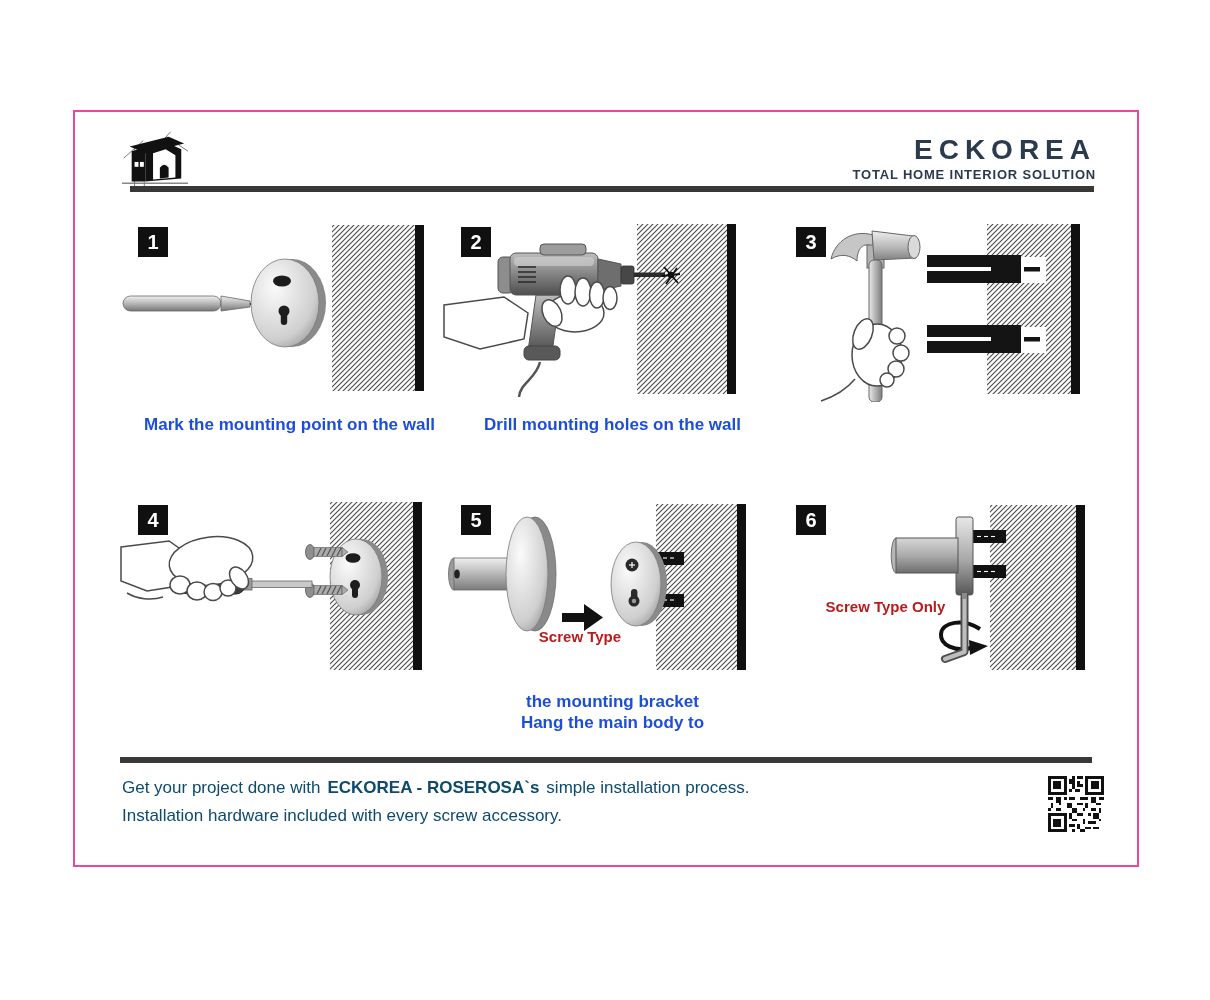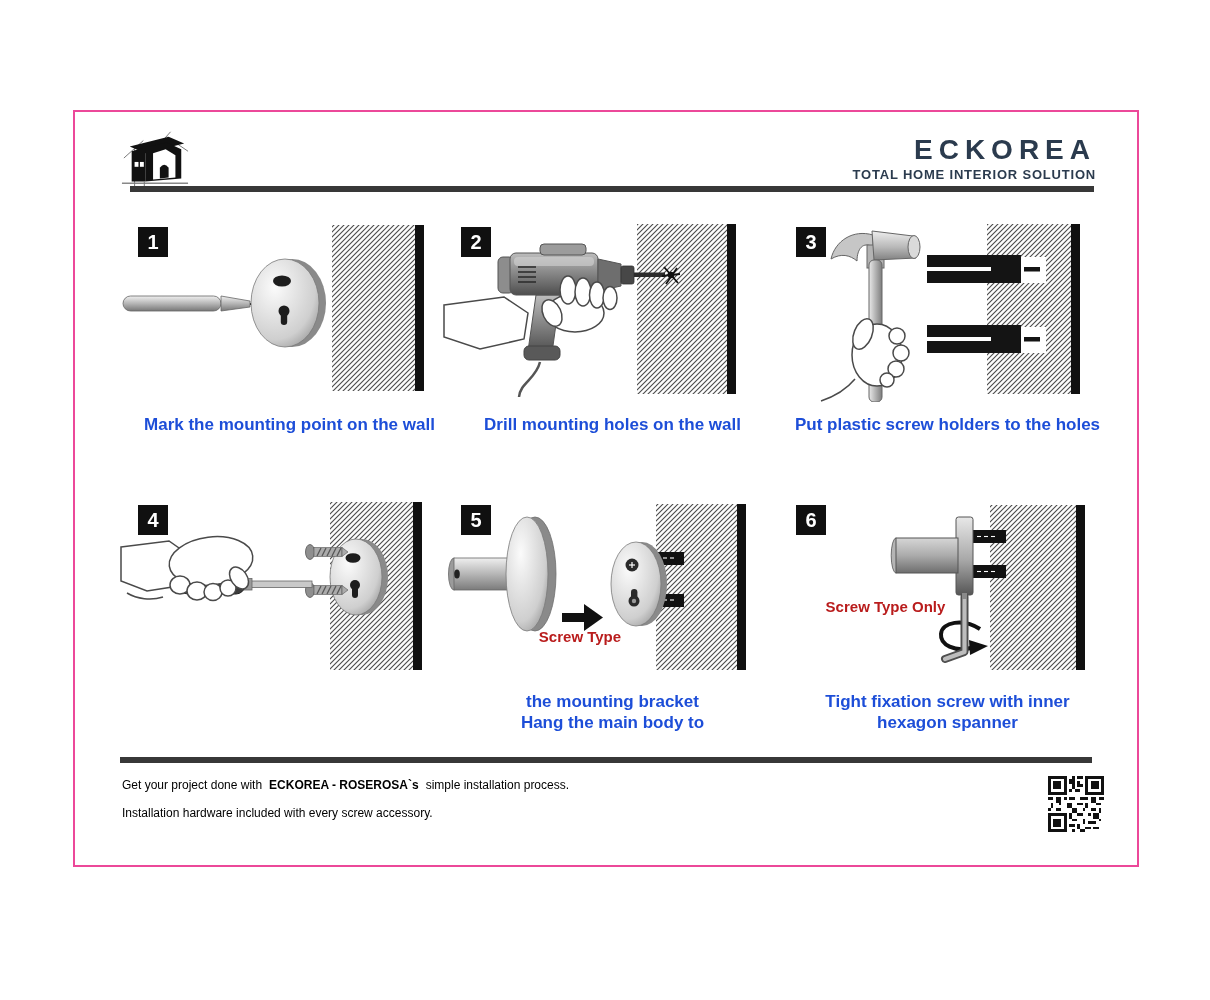--- a/index.html
+++ b/index.html
@@ -22,21 +22,21 @@
   .step svg.illus { position:absolute; left:0; top:0; width:345px; height:185px; }
   .caption { position:absolute; left:0; top:197px; width:100%; text-align:center;
              font-size:17px; font-weight:bold; color:#1d4ed8; line-height:21px; }
   .row2 .caption { top:194px; }
   .sublabel { position:absolute; font-size:15px; font-weight:bold; color:#b91c1c; text-align:center; }
   .lbl-screwtype { left:80px; top:131px; width:120px; }
   .lbl-screwtypeonly { left:38px; top:101px; width:145px; }
 
   
   .rule-bottom { position:absolute; left:45px; top:645px; width:972px; height:6px; background:#383838; }
-  .footer-line { position:absolute; left:47px; font-size:12px; color:#000000; white-space:nowrap; }
+  .footer-line { position:absolute; left:47px; font-size:17px; color:#0c4a6e; white-space:nowrap; }
   .footer-line b { font-weight:bold; margin:0 7px; }
   .fl1 { top:666px; } .fl2 { top:694px; }
   .qr { position:absolute; left:973px; top:664px; width:56px; height:56px; }
 </style>
 </head>
 <body>
 
 <div class="page">
 <div class="frame">
 
@@ -206,23 +206,20 @@
         <ellipse cx="102" cy="138" rx="25" ry="31"></ellipse>
         <circle cx="122" cy="119" r="8"></circle>
         <circle cx="126" cy="136" r="8"></circle>
         <circle cx="121" cy="152" r="8"></circle>
         <circle cx="112" cy="163" r="7"></circle>
         <ellipse cx="88" cy="117" rx="9" ry="16" transform="rotate(22 88 117)"></ellipse>
         <path d="M80,162 C70,174 58,180 46,184" fill="none"></path>
       </g>
     </svg>
     <div class="badge">3</div>
-    <div class="caption">
-      <div>Put plastic screw holders to the holes</div>
-    </div>
   </div>
 
   <div class="step row2" style="left:42px; top:385px; height:250px;">
     <svg class="illus" viewBox="0 0 345 185">
       <defs>
         <pattern id="dH" width="5" height="5" patternUnits="userSpaceOnUse">
           <rect width="5" height="5" fill="#fdfdfd"></rect>
           <path d="M0,5 L5,0 M-1.25,1.25 L1.25,-1.25 M3.75,6.25 L6.25,3.75" stroke="#4a4a4a" stroke-width="1.1"></path>
         </pattern>
         <radialGradient id="dR" cx="0.35" cy="0.32" r="0.85">
@@ -405,24 +402,20 @@
         <polygon points="194,143 213,149 195,158" fill="#111"></polygon>
       </g>
       <g>
         <path d="M189.5,100 L189.5,155 L170,162" fill="none" stroke="#4f4f4f" stroke-width="8" stroke-linecap="round" stroke-linejoin="round"></path>
         <path d="M189.5,100 L189.5,155 L170,162" fill="none" stroke="#bdbdbd" stroke-width="4.2" stroke-linecap="round" stroke-linejoin="round"></path>
         <rect x="187" y="96" width="5" height="6" fill="#8a8a8a"></rect>
       </g>
     </svg>
     <div class="sublabel lbl-screwtypeonly">Screw Type Only</div>
     <div class="badge">6</div>
-    <div class="caption">
-      <div>Tight fixation screw with inner</div>
-      <div>hexagon spanner</div>
-    </div>
   </div>
 
   <div class="rule-bottom"></div>
   <div class="footer-line fl1"><span>Get your project done with</span><b>ECKOREA - ROSEROSA`s</b><span>simple installation process.</span></div>
   <div class="footer-line fl2">Installation hardware included with every screw accessory.</div>
 
   <svg class="qr" viewBox="0 0 21 21" shape-rendering="crispEdges">
     <rect width="21" height="21" fill="#fff"></rect>
     <g fill="#111">
       <rect x="0" y="0" width="7" height="7"></rect>

